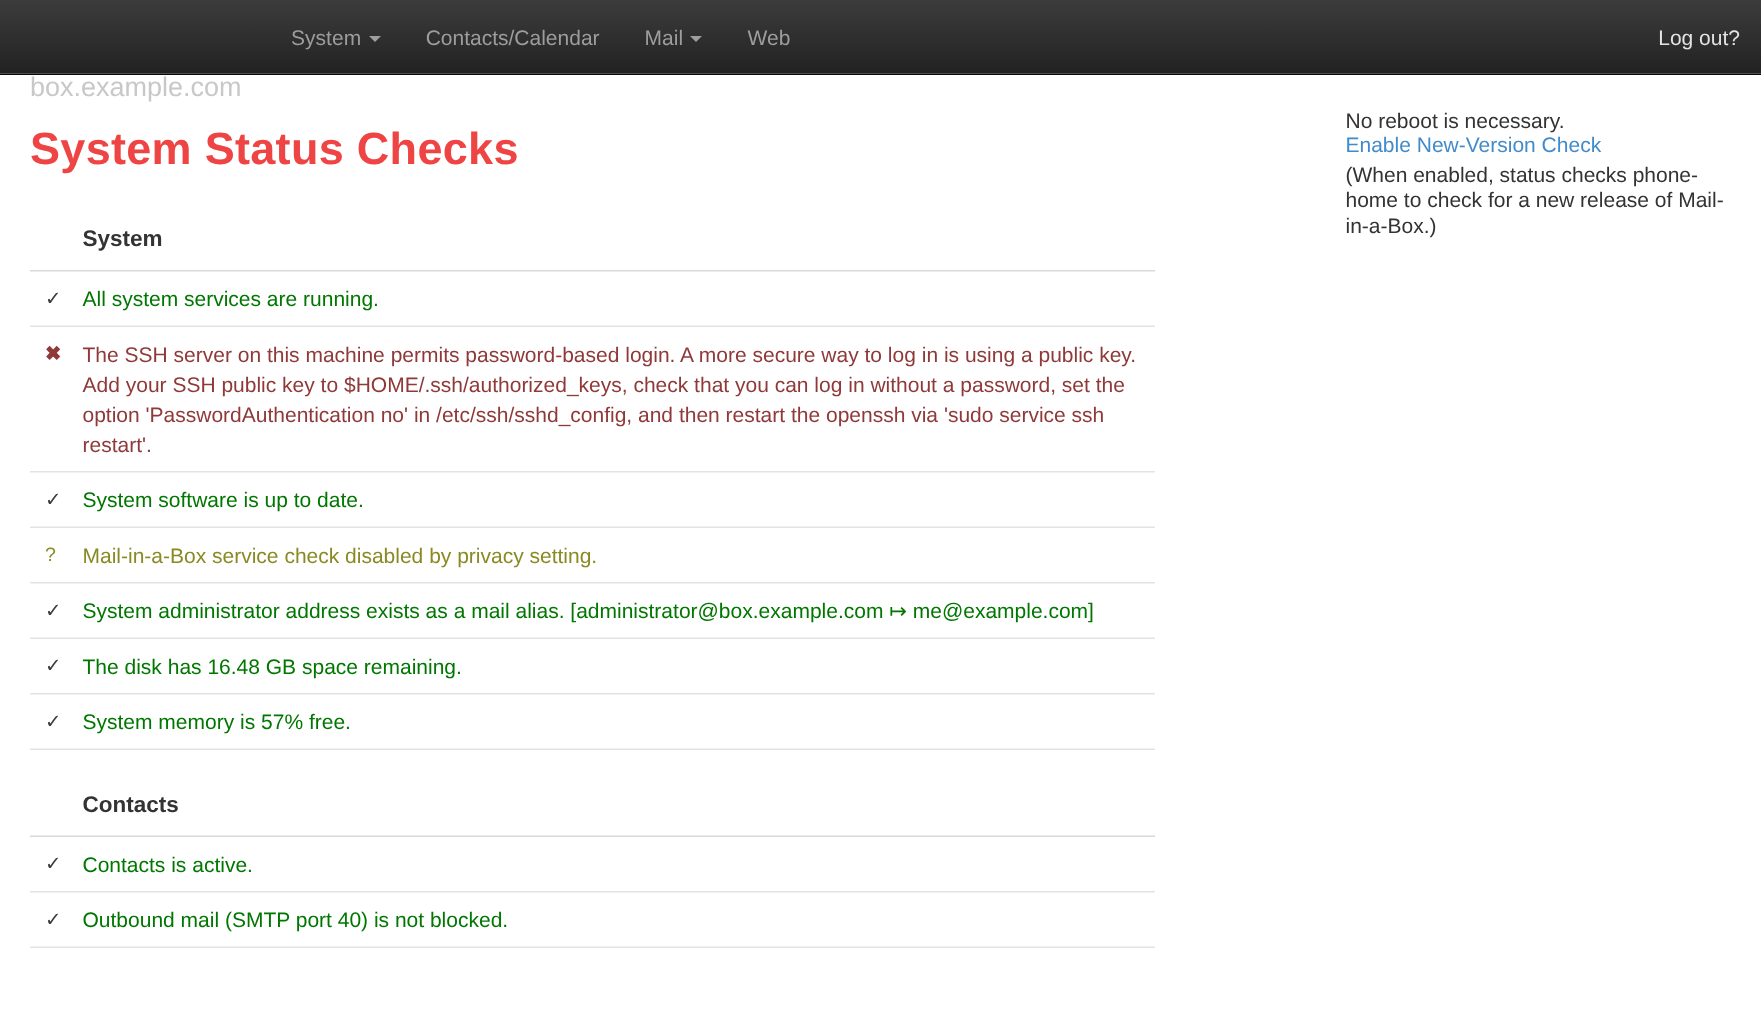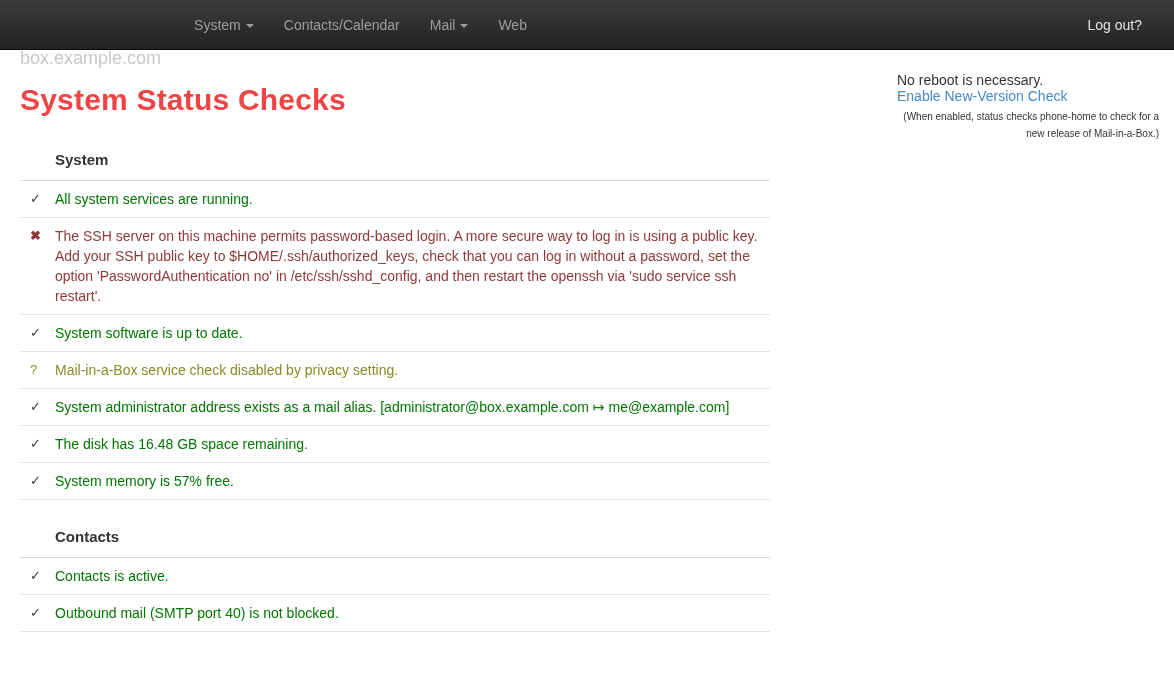--- a/index.html
+++ b/index.html
@@ -41,21 +41,21 @@
   }
   .caret {
     display: inline-block;
     width: 0; height: 0;
     border-left: 4px solid transparent;
     border-right: 4px solid transparent;
     border-top: 4px solid #9d9d9d;
     margin-top: 2px;
   }
   .navbar-right { margin-left: auto; }
-  .logout-link { color: #e2e2e2; padding-right: 32px; text-align: right; }
+  .logout-link { color: #e2e2e2; padding-right: 14px; text-align: right; }
   
   .content { position: relative; width: 1174px; }
   .main-col { position: absolute; left: 20px; top: 0; width: 750px; }
   .side-col { position: absolute; left: 897px; top: 0; width: 262px; }
   .page-title {
     margin-top: 33px;
     font-size: 30px;
     font-weight: bold;
     color: #ef4444;
     letter-spacing: 0.2px;
@@ -92,24 +92,23 @@
   .side-col { font-size: 14px; }
   .reboot-status { margin-top: 22px; color: #333; }
   .version-check-link {
     display: inline-block;
     color: var(--link, #428bca);
     text-decoration: none;
     cursor: pointer;
   }
   .version-check-note {
     margin-top: 4px;
-    font-size: 10px;
+    font-size: 14px;
     line-height: 17px;
     color: #333;
-    text-align: right;
   }
 </style>
 </head>
 <body>
 
 <nav class="navbar">
   <a class="navbar-brand">box.example.com</a>
   <div class="navbar-nav">
   <a class="nav-link">
     <span class="nav-label">System</span>

